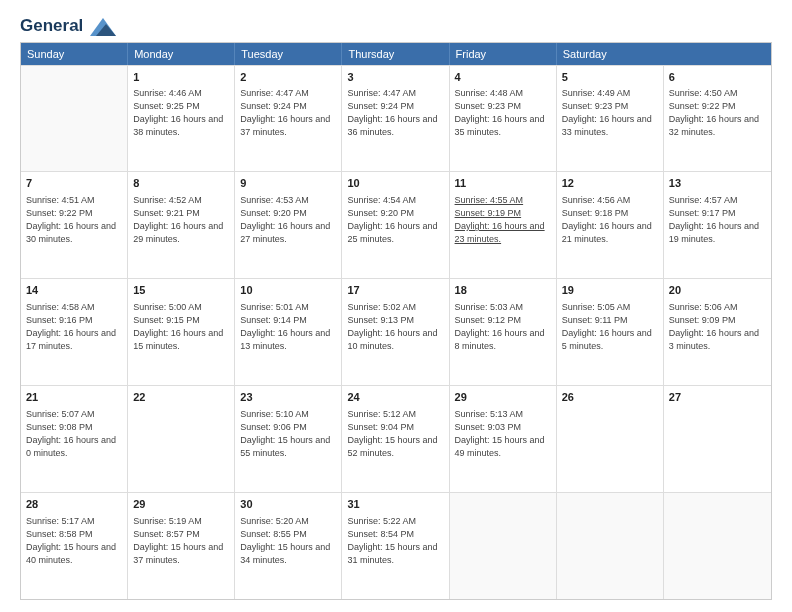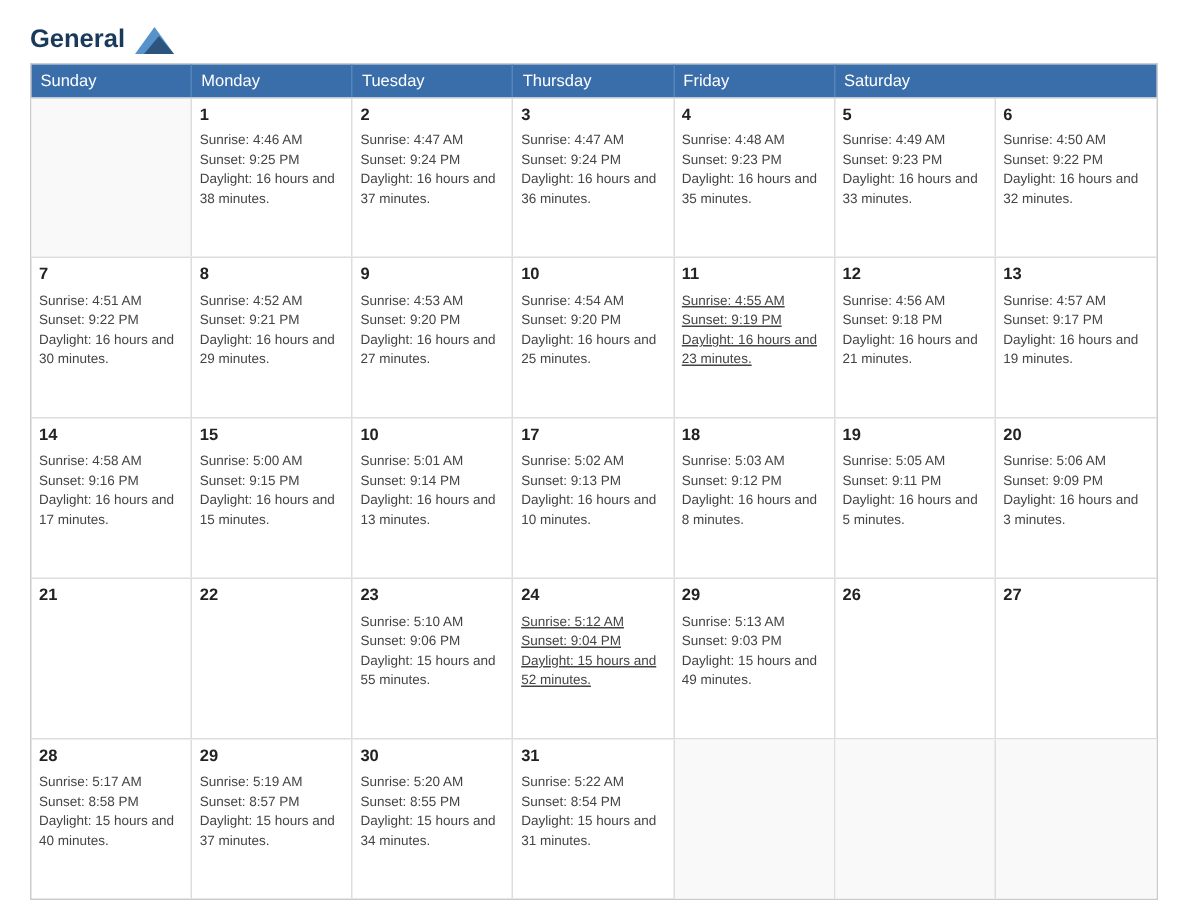--- a/index.html
+++ b/index.html
@@ -259,33 +259,36 @@
           <div class="cal-cell">
             <div class="day-num">20</div>
             <div class="cell-text" style="white-space: pre-line;">Sunrise: 5:06 AM
 Sunset: 9:09 PM
 Daylight: 16 hours and 3 minutes.</div>
           </div>
         </div>
         <div class="cal-row">
           <div class="cal-cell">
             <div class="day-num">21</div>
+            <div class="cell-text" style="white-space: pre-line;">Sunrise: 5:07 AM
+Sunset: 9:08 PM
+Daylight: 16 hours and 0 minutes.</div>
           </div>
           <div class="cal-cell">
             <div class="day-num">22</div>
           </div>
           <div class="cal-cell">
             <div class="day-num">23</div>
             <div class="cell-text" style="white-space: pre-line;">Sunrise: 5:10 AM
 Sunset: 9:06 PM
 Daylight: 15 hours and 55 minutes.</div>
           </div>
           <div class="cal-cell">
             <div class="day-num">24</div>
-            <div class="cell-text" style="white-space: pre-line; text-decoration: underline;">Sunrise: 5:12 AM
+            <div class="cell-text" style="white-space: pre-line;">Sunrise: 5:12 AM
 Sunset: 9:04 PM
 Daylight: 15 hours and 52 minutes.</div>
           </div>
           <div class="cal-cell">
             <div class="day-num">29</div>
             <div class="cell-text" style="white-space: pre-line;">Sunrise: 5:13 AM
 Sunset: 9:03 PM
 Daylight: 15 hours and 49 minutes.</div>
           </div>
           <div class="cal-cell">

